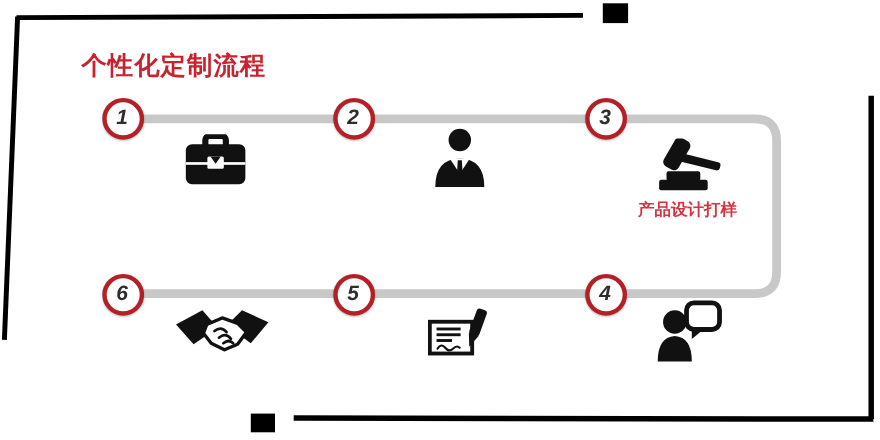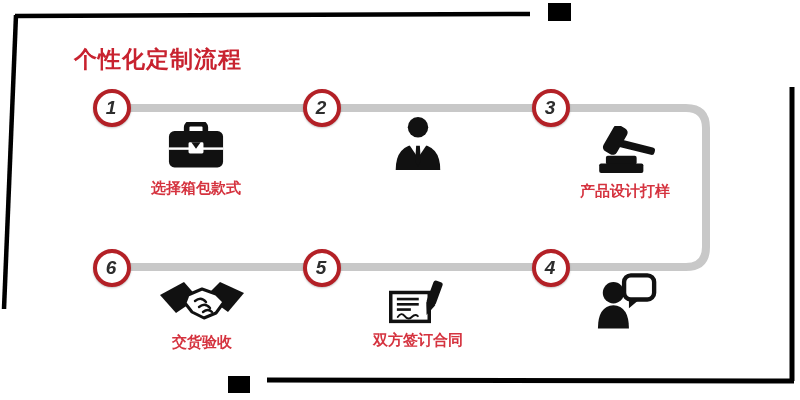--- a/index.html
+++ b/index.html
@@ -82,21 +82,20 @@
       <span>6</span>
     </div>
 
   <svg class="icon ic1" viewBox="0 0 60 50">
     <rect x="20" y="1" width="20" height="14" rx="4" fill="none" stroke="#111" stroke-width="6"></rect>
     <rect x="1" y="9" width="58" height="39" rx="6" fill="#111"></rect>
     <rect x="1" y="26.5" width="58" height="2.6" fill="#fff"></rect>
     <rect x="22" y="21" width="16" height="12" rx="1.5" fill="#fff"></rect>
     <polygon points="25,21 35,21 30,28" fill="#111"></polygon>
   </svg>
-  <div class="step-label l1">选择箱包款式</div>
 
   <svg class="icon ic2" viewBox="0 0 56 58">
     <circle cx="28" cy="12" r="11" fill="#111"></circle>
     <path d="M4,58 Q4,31 28,30 Q52,31 52,58 Z" fill="#111"></path>
     <polygon points="18,30 38,30 28,45" fill="#fff"></polygon>
     <polygon points="26,32 30,32 31,49 28,54 25,49" fill="#111"></polygon>
   </svg>
 
   <svg class="icon ic3" viewBox="0 0 64 50">
     <rect x="20" y="13" width="41" height="8" rx="3" fill="#111" transform="rotate(14 20 17)"></rect>
@@ -117,23 +116,21 @@
     <rect x="2" y="11" width="44" height="33" fill="#fff" stroke="#111" stroke-width="4"></rect>
     <rect x="9" y="17" width="25" height="3" fill="#111"></rect>
     <rect x="9" y="23" width="25" height="3" fill="#111"></rect>
     <rect x="9" y="29" width="16" height="3" fill="#111"></rect>
     <path d="M10,39 q4,-6 8,-1 t8,1 t7,-1" stroke="#111" stroke-width="2.2" fill="none" stroke-linecap="round"></path>
     <g transform="rotate(20 50 16)">
       <rect x="45" y="-3" width="11" height="28" rx="3" fill="#111"></rect>
       <polygon points="45,24 56,24 50.5,38" fill="#111"></polygon>
     </g>
   </svg>
-  <div class="step-label l5">双方签订合同</div>
 
   <svg class="icon ic6" viewBox="0 0 88 44">
     <polygon points="2,14 26,1 40,17 18,32" fill="#111"></polygon>
     <polygon points="86,12 62,1 48,15 70,31" fill="#111"></polygon>
     <path d="M30,14 L44,8 L58,13 L66,21 L58,32 L46,37 L34,31 L27,22 Z" fill="#fff" stroke="#111" stroke-width="3" stroke-linejoin="round"></path>
     <path d="M37,20 q6,-5 11,1 M41,26 q6,-5 11,1 M45,31 q5,-4 9,0" stroke="#111" stroke-width="2.4" fill="none" stroke-linecap="round"></path>
   </svg>
-  <div class="step-label l6">交货验收</div>
 
 </div>
 
 </body></html>

